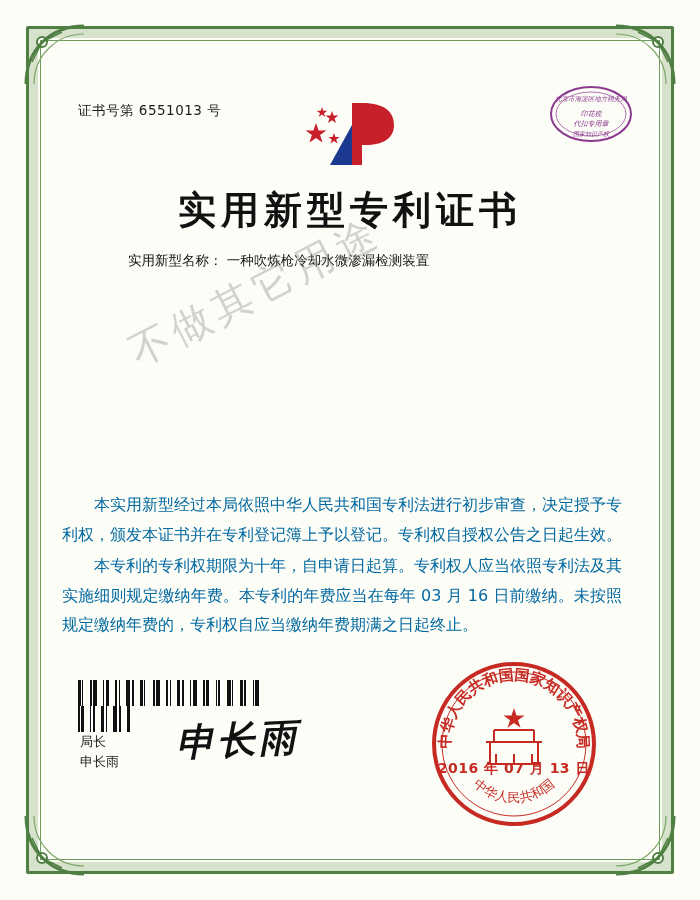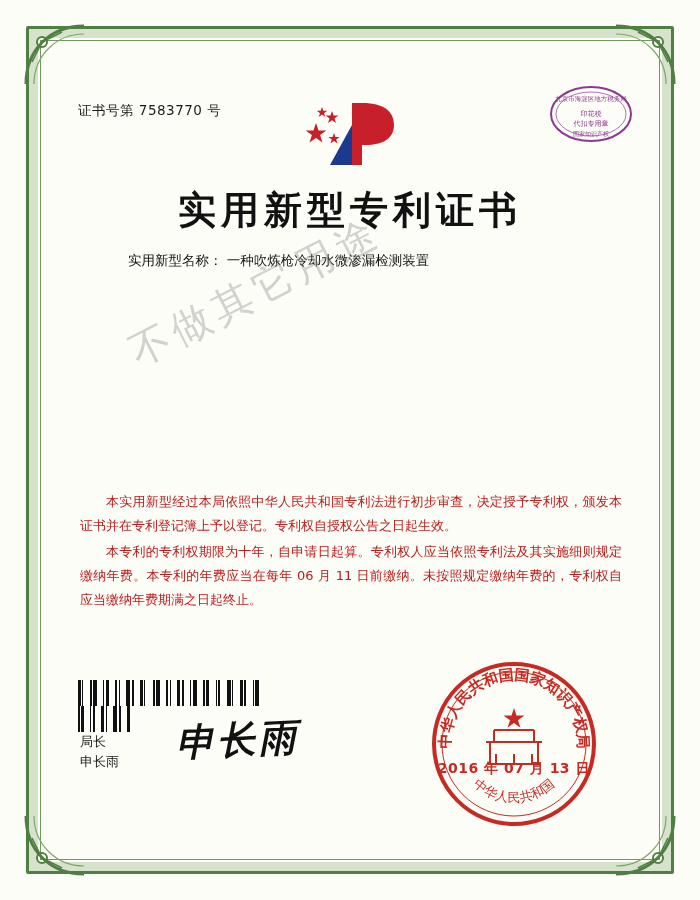--- a/index.html
+++ b/index.html
@@ -89,20 +89,21 @@
     height: 80px;
   }
 
   
   .stamp-tr {
     position: absolute;
     right: 8px;
     top: 24px;
     width: 86px;
     height: 60px;
+    font-style: italic;
   }
 
   .title {
     position: absolute;
     left: 0;
     right: 0;
     top: 125px;
     text-align: center;
     font-family: "DejaVu Serif", "Liberation Serif", serif;
     font-size: 38px;
@@ -128,27 +129,27 @@
     display: inline-block;
     color: #161616;
   }
   .field .val {
     display: inline-block;
     color: #161616;
   }
 
   .body-text {
     position: absolute;
-    left: 22px;
+    left: 4px;
     right: 20px;
     top: 430px;
-    font-size: 13px;
+    font-size: 16px;
     line-height: 1.85;
     text-align: justify;
-    color: #b91c1c;
+    color: #0369a1;
   }
   .body-text p { margin: 0 0 2px 0; text-indent: 2em; }
 
   
   .barcode {
     position: absolute;
     left: 20px;
     top: 620px;
     width: 190px;
     height: 26px;
@@ -261,21 +262,21 @@
     <svg width="66" height="66" viewBox="0 0 66 66">
       <path d="M4 62 C4 28 28 4 62 4" fill="none" stroke="#4f7f42" stroke-width="3"></path>
       <path d="M12 62 C12 34 34 12 62 12" fill="none" stroke="#7fa769" stroke-width="1.2"></path>
       <circle cx="20" cy="20" r="5" fill="none" stroke="#4f7f42" stroke-width="2"></circle>
       <path d="M20 20 L40 10 M20 20 L10 40" stroke="#4f7f42" stroke-width="1.6"></path>
     </svg>
   </div>
 
   <div class="content">
 
-    <div class="cert-no">证书号第 7583770 号</div>
+    <div class="cert-no">证书号第 6551013 号</div>
 
     <div class="logo">
       <svg width="118" height="80" viewBox="0 0 118 80">
         <path d="M52 70 L52 8 L62 8 C86 8 94 18 94 30 C94 44 82 50 66 50 L62 50 L62 70 Z" fill="#c8202a"></path>
         <path d="M52 70 L30 70 L52 30 Z" fill="#1b3a8f"></path>
         <g fill="#c8202a">
           <polygon points="16,28 18.6,35.4 26.4,35.4 20.1,40 22.5,47.5 16,43 9.5,47.5 11.9,40 5.6,35.4 13.4,35.4"></polygon>
           <polygon points="32,16 33.6,20.6 38.4,20.6 34.5,23.4 36,28 32,25.2 28,28 29.5,23.4 25.6,20.6 30.4,20.6"></polygon>
           <polygon points="34,38 35.4,42 39.6,42 36.2,44.5 37.5,48.5 34,46 30.5,48.5 31.8,44.5 28.4,42 32.6,42"></polygon>
           <polygon points="22,12 23.3,15.8 27.3,15.8 24,18.2 25.3,22 22,19.6 18.7,22 20,18.2 16.7,15.8 20.7,15.8"></polygon>
@@ -298,21 +299,21 @@
 
     <div class="fields">
       <div class="field">
         <span class="lbl">实用新型名称：</span>
         <span class="val">一种吹炼枪冷却水微渗漏检测装置</span>
       </div>
     </div>
 
     <div class="body-text">
       <p>本实用新型经过本局依照中华人民共和国专利法进行初步审查，决定授予专利权，颁发本证书并在专利登记簿上予以登记。专利权自授权公告之日起生效。</p>
-      <p>本专利的专利权期限为十年，自申请日起算。专利权人应当依照专利法及其实施细则规定缴纳年费。本专利的年费应当在每年 06 月 11 日前缴纳。未按照规定缴纳年费的，专利权自应当缴纳年费期满之日起终止。</p>
+      <p>本专利的专利权期限为十年，自申请日起算。专利权人应当依照专利法及其实施细则规定缴纳年费。本专利的年费应当在每年 03 月 16 日前缴纳。未按照规定缴纳年费的，专利权自应当缴纳年费期满之日起终止。</p>
     </div>
 
     <div class="barcode">
       <i style="width:3px"></i><i style="width:1px;background:#fff"></i><i style="width:1px"></i><i style="width:2px;background:#fff"></i>
       <i style="width:2px"></i><i style="width:1px;background:#fff"></i><i style="width:4px"></i><i style="width:1px;background:#fff"></i>
       <i style="width:1px"></i><i style="width:2px;background:#fff"></i><i style="width:3px"></i><i style="width:1px;background:#fff"></i>
       <i style="width:2px"></i><i style="width:2px;background:#fff"></i><i style="width:1px"></i><i style="width:1px;background:#fff"></i>
       <i style="width:4px"></i><i style="width:2px;background:#fff"></i><i style="width:2px"></i><i style="width:1px;background:#fff"></i>
       <i style="width:3px"></i><i style="width:1px;background:#fff"></i><i style="width:1px"></i><i style="width:2px;background:#fff"></i>
       <i style="width:2px"></i><i style="width:1px;background:#fff"></i><i style="width:4px"></i><i style="width:1px;background:#fff"></i>

